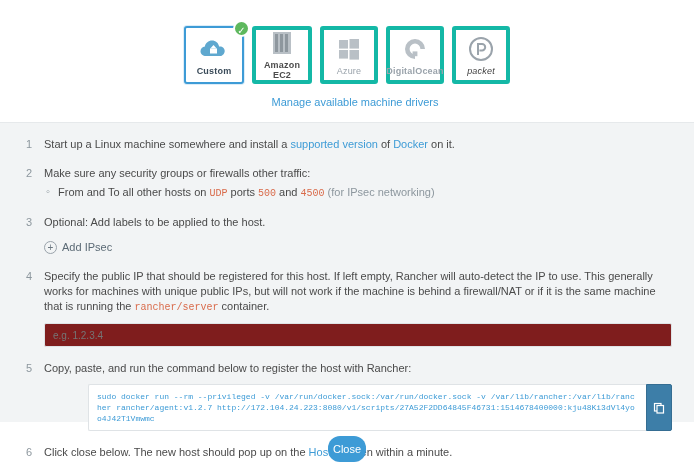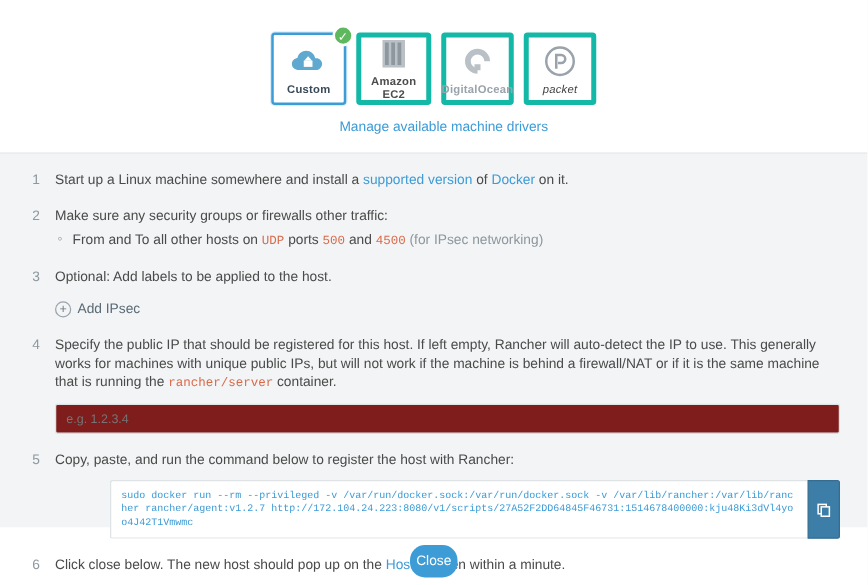--- a/index.html
+++ b/index.html
@@ -230,20 +230,31 @@
         <svg width="26" height="28" viewBox="0 0 26 28">
           <rect x="4" y="2" width="18" height="22" fill="#b9c0c6"></rect>
           <rect x="6" y="4" width="3" height="18" fill="#8e979e"></rect>
           <rect x="11" y="4" width="3" height="18" fill="#8e979e"></rect>
           <rect x="16" y="4" width="3" height="18" fill="#8e979e"></rect>
         </svg>
       </span>
       <span class="cap cap-ec2">Amazon EC2</span>
     </div>
 
+    <div class="driver">
+      <span class="glyph">
+        <svg width="24" height="24" viewBox="0 0 24 24">
+          <rect x="2" y="3" width="9" height="8.6" fill="#b9c0c6"></rect>
+          <rect x="12.5" y="2" width="9.5" height="9.6" fill="#b9c0c6"></rect>
+          <rect x="2" y="13" width="9" height="8.6" fill="#b9c0c6"></rect>
+          <rect x="12.5" y="13" width="9.5" height="9.6" fill="#b9c0c6"></rect>
+        </svg>
+      </span>
+      <span class="cap cap-azure">Azure</span>
+    </div>
 
     <div class="driver">
       <span class="glyph">
         <svg width="24" height="24" viewBox="0 0 24 24">
           <path d="M12 2a10 10 0 0 0 0 20v-4.6A5.4 5.4 0 1 1 17.4 12H22A10 10 0 0 0 12 2z" fill="#b9c0c6"></path>
           <rect x="9.6" y="14.4" width="4.8" height="4.8" fill="#b9c0c6"></rect>
         </svg>
       </span>
       <span class="cap cap-do">DigitalOcean</span>
     </div>

